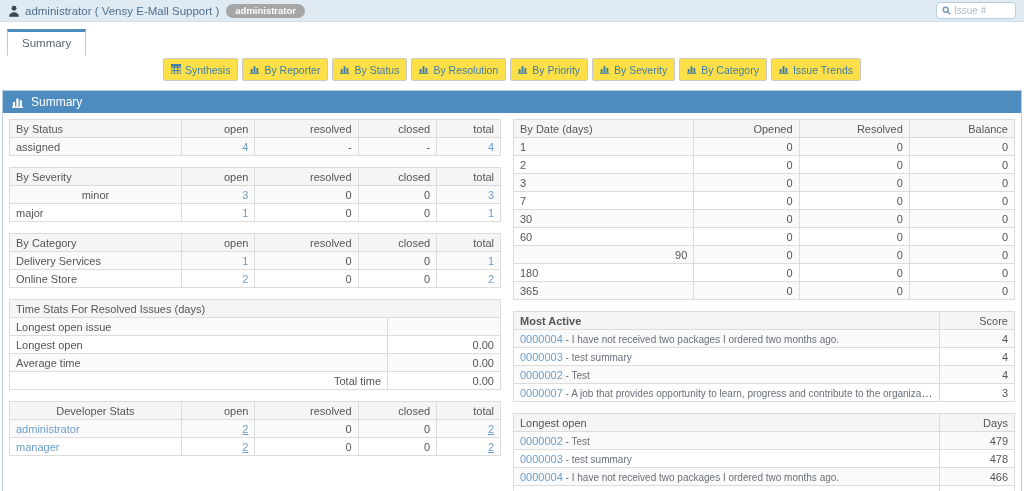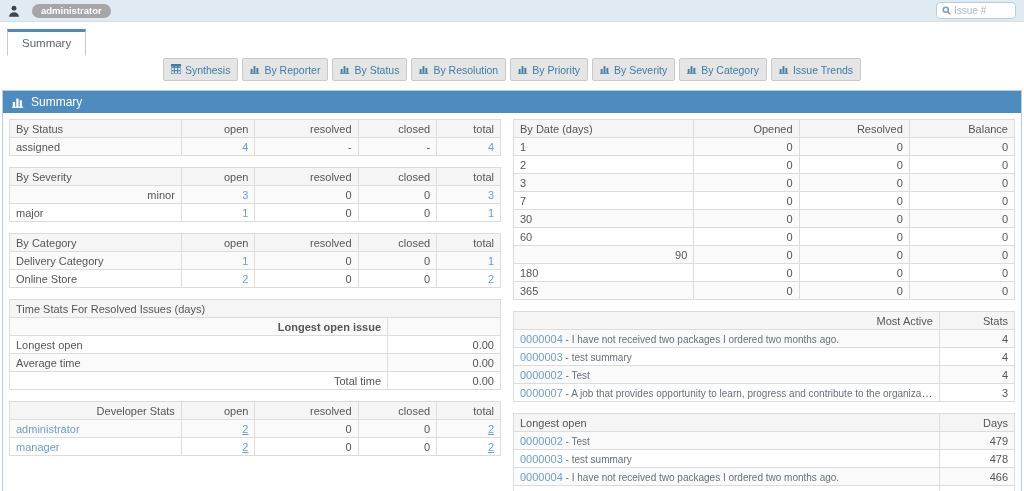--- a/index.html
+++ b/index.html
@@ -36,21 +36,21 @@
   .tabs-row { padding:7px 0 0 7px; height:33px; }
   .tab {
     display:inline-block; background:#fff; color:#5a646e; font-size:11.5px;
     border:1px solid #c9c9c9; border-top:3px solid #4e8cbf; border-bottom:1px solid #fff;
     padding:5px 14px 6px 14px; cursor:pointer;
   }
   
   .toolbar { display:flex; justify-content:center; gap:4px; margin-top:3px; height:23px; }
   .tbtn {
     display:inline-flex; align-items:center; gap:4px;
-    background:#e5e5e5; border:1px solid #c9c9c9; border-radius:2px;
+    background:#fde047; border:1px solid #c9c9c9; border-radius:2px;
     color:#3e7ca6; font-size:10.5px; padding:2px 7px; cursor:pointer; white-space:nowrap;
   }
   .tbtn svg { width:10px; height:10px; fill:#3e7ca6; flex:0 0 auto; }
   
   .panel { margin:9px 2px 0 2px; border:1px solid #b5cfe1; height:456px; overflow:hidden; background:#fff; }
   .panel-header {
     background:#4e8cbf; color:#fff; height:22px;
     display:flex; align-items:center; gap:7px; padding:0 9px; font-size:12px;
   }
   .panel-header svg { width:12px; height:12px; fill:#fff; }
@@ -71,20 +71,21 @@
   .muted { font-size:10px; color:#68707a; }
 </style>
 </head>
 <body>
 
 <div class="userbar">
   <svg class="person-icon" viewBox="0 0 16 16">
     <circle cx="8" cy="4.3" r="3.3"></circle>
       <path d="M1.5 15.5c0-3.8 2.9-5.9 6.5-5.9s6.5 2.1 6.5 5.9z"></path>
   </svg>
+  <a class="user-link" href="#">administrator ( Vensy E-Mall Support )</a>
   <span class="role-badge">administrator</span>
   <div class="search-box">
     <svg class="search-icon" viewBox="0 0 12 12">
       <circle cx="5" cy="5" r="3.4"></circle>
         <line x1="7.6" y1="7.6" x2="11" y2="11"></line>
     </svg>
     <input type="text" placeholder="Issue #" style="">
   </div>
 </div>
 
@@ -216,21 +217,21 @@
             <tr>
               <th style="text-align: left;">By Severity</th>
               <th style="text-align: right;">open</th>
               <th style="text-align: right;">resolved</th>
               <th style="text-align: right;">closed</th>
               <th style="text-align: right;">total</th>
             </tr>
           </thead>
           <tbody>
             <tr>
-              <td style="text-align: right;">minor</td>
+              <td style="text-align: center;">minor</td>
               <td style="text-align: right;"><a href="#" class="lnk">3</a></td>
               <td style="text-align: right;">0</td>
               <td style="text-align: right;">0</td>
               <td style="text-align: right;"><a href="#" class="lnk">3</a></td>
             </tr>
             <tr>
               <td style="text-align: left;">major</td>
               <td style="text-align: right;"><a href="#" class="lnk">1</a></td>
               <td style="text-align: right;">0</td>
               <td style="text-align: right;">0</td>
@@ -250,21 +251,21 @@
             <tr>
               <th style="text-align: left;">By Category</th>
               <th style="text-align: right;">open</th>
               <th style="text-align: right;">resolved</th>
               <th style="text-align: right;">closed</th>
               <th style="text-align: right;">total</th>
             </tr>
           </thead>
           <tbody>
             <tr>
-              <td style="text-align: left;">Delivery Category</td>
+              <td style="text-align: left;">Delivery Services</td>
               <td style="text-align: right;"><a href="#" class="lnk">1</a></td>
               <td style="text-align: right;">0</td>
               <td style="text-align: right;">0</td>
               <td style="text-align: right;"><a href="#" class="lnk">1</a></td>
             </tr>
             <tr>
               <td style="text-align: left;">Online Store</td>
               <td style="text-align: right;"><a href="#" class="lnk">2</a></td>
               <td style="text-align: right;">0</td>
               <td style="text-align: right;">0</td>
@@ -277,21 +278,21 @@
             <col style="width: 77%;">
             <col style="width: 23%;">
           </colgroup>
           <thead>
             <tr>
               <th colspan="2" style="text-align: left;">Time Stats For Resolved Issues (days)</th>
             </tr>
           </thead>
           <tbody>
             <tr>
-              <td style="text-align: right; font-weight: bold;">Longest open issue</td>
+              <td style="text-align: left;">Longest open issue</td>
               <td style="text-align: right;"></td>
             </tr>
             <tr>
               <td style="text-align: left;">Longest open</td>
               <td style="text-align: right;">0.00</td>
             </tr>
             <tr>
               <td style="text-align: left;">Average time</td>
               <td style="text-align: right;">0.00</td>
             </tr>
@@ -304,21 +305,21 @@
       <table>
           <colgroup>
             <col style="width: 35%;">
             <col style="width: 15%;">
             <col style="width: 21%;">
             <col style="width: 16%;">
             <col style="width: 13%;">
           </colgroup>
           <thead>
             <tr>
-              <th style="text-align: right;">Developer Stats</th>
+              <th style="text-align: center;">Developer Stats</th>
               <th style="text-align: right;">open</th>
               <th style="text-align: right;">resolved</th>
               <th style="text-align: right;">closed</th>
               <th style="text-align: right;">total</th>
             </tr>
           </thead>
           <tbody>
             <tr>
               <td style="text-align: left;"><a href="#" class="lnk">administrator</a></td>
               <td style="text-align: right;"><a href="#" class="lnk u">2</a></td>
@@ -409,22 +410,22 @@
             </tr>
           </tbody>
         </table>
       <table>
           <colgroup>
             <col style="width: 85%;">
             <col style="width: 15%;">
           </colgroup>
           <thead>
             <tr>
-              <th style="text-align: right;">Most Active</th>
-              <th style="text-align: right;">Stats</th>
+              <th style="text-align: left; font-weight: bold;">Most Active</th>
+              <th style="text-align: right;">Score</th>
             </tr>
           </thead>
           <tbody>
             <tr>
               <td style="text-align: left;"><a href="#" class="lnk">0000004</a><span class="muted"> - I have not received two packages I ordered two months ago.</span></td>
               <td style="text-align: right;">4</td>
             </tr>
             <tr>
               <td style="text-align: left;"><a href="#" class="lnk">0000003</a><span class="muted"> - test summary</span></td>
               <td style="text-align: right;">4</td>

